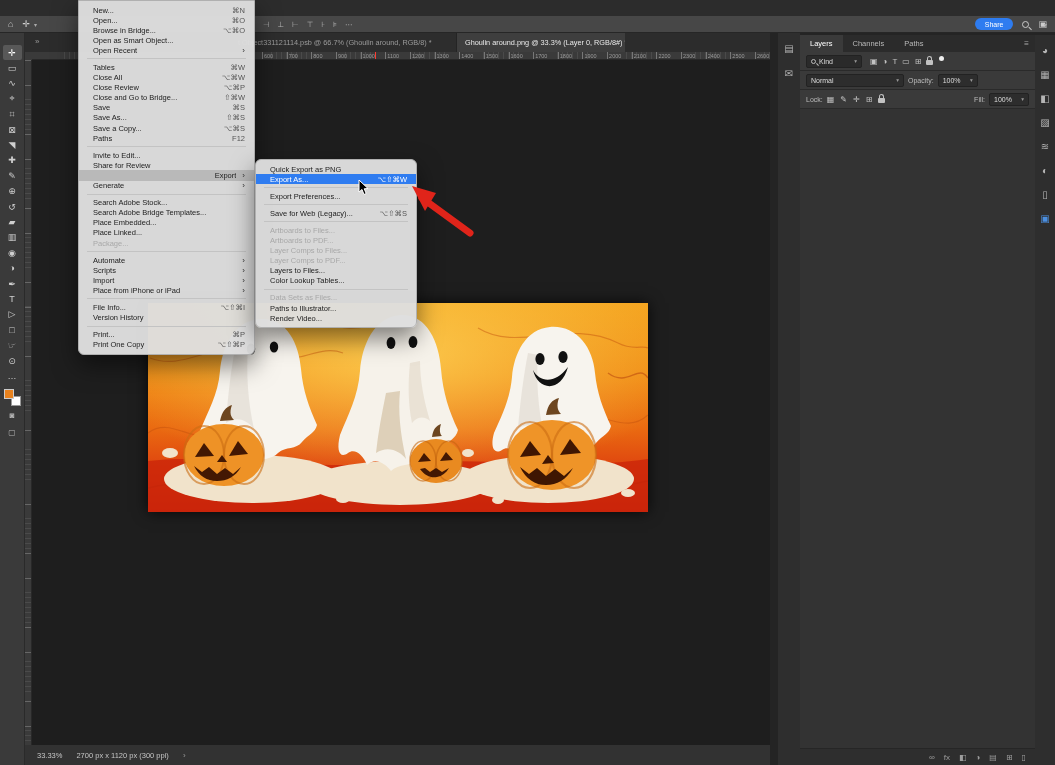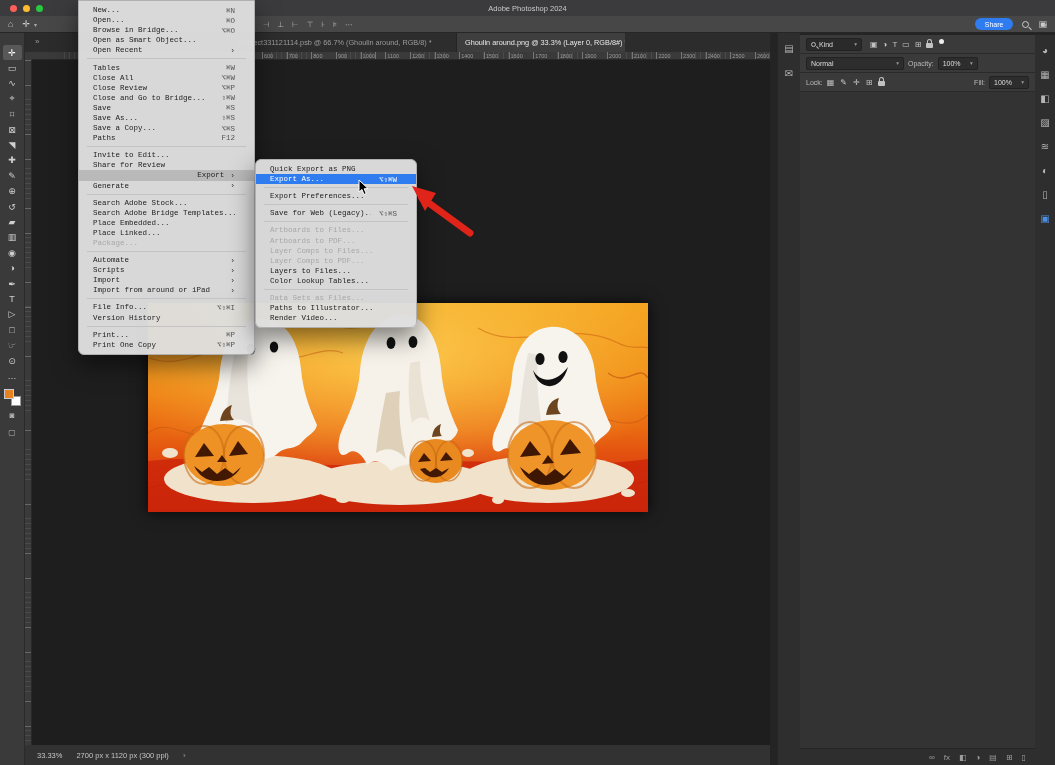--- a/index.html
+++ b/index.html
@@ -120,47 +120,39 @@
   .panel-bottom{position:absolute;bottom:0;left:0;right:0;height:17px;background:#2e2e2e;
     border-top:1px solid #262626;display:flex;align-items:center;justify-content:flex-end;
     gap:9px;padding:0 9px;color:#9c9c9c;font-size:8px;}
   .panel-bottom .dicon{font-size:8px;font-style:normal;}
 
   
   .menu{position:absolute;background:rgba(222,222,222,0.97);border:1px solid #b0b0b0;
     box-shadow:0 10px 24px rgba(0,0,0,.5);padding:4px 0;font-size:7.5px;color:#1c1c1c;z-index:40;}
   .file-menu{left:78px;top:0;width:177px;border-radius:0 0 6px 6px;}
   .export-menu{left:255px;top:159px;width:162px;border-radius:6px;}
-  .menu-item{display:flex;align-items:center;height:10.1px;padding:0 19px 0 14px;white-space:nowrap;font-family:Liberation Mono, monospace;}
+  .menu-item{display:flex;align-items:center;height:10.1px;padding:0 9px 0 14px;white-space:nowrap;}
   .mi-label{flex:1;overflow:hidden;}
   .mi-short{color:#555;margin-left:8px;}
   .mi-arrow{margin-left:6px;color:#333;font-size:8px;}
   .menu-item.disabled{color:#a8a8a8;}
   .menu-item.highlight{background:#b9b9b9;text-align:right;}
   .menu-item.selected{background:var(--menu-selection,#2f7cf0);color:#fff;}
   .menu-item.selected .mi-short{color:#fff;}
   .menu-divider{height:1px;background:#c3c3c3;margin:3px 8px;}
 
   
   .annotation{position:absolute;left:350px;top:170px;z-index:50;pointer-events:none;}
   .cursor{position:absolute;left:358px;top:180px;z-index:55;pointer-events:none;}
 </style>
 </head>
 <body>
 
 <div id="app">
 
-  <div class="titlebar">
-    <div class="traffic">
-      <span class="tl red"></span>
-      <span class="tl yellow"></span>
-      <span class="tl green"></span>
-    </div>
-    <span>Adobe Photoshop 2024</span>
-  </div>
 
   <div class="optionsbar">
     <span class="ob-icon">⌂</span>
     <span class="ob-icon">✛</span>
     <span class="ob-caret">▾</span>
     <div class="align-group">
         <span class="dicon">⊣</span>
         <span class="dicon">⊥</span>
         <span class="dicon">⊢</span>
         <span class="dicon">⊤</span>
@@ -324,20 +316,26 @@
     <span>2700 px x 1120 px (300 ppi)</span>
     <span class="sb-chev">›</span>
   </div>
 
   <div class="dock">
     <div class="dock-strip">
         <span class="dicon">▤</span>
         <span class="dicon">✉</span>
       </div>
     <div class="panel">
+      <div class="ptabs">
+        <span class="ptab active">Layers</span>
+        <span class="ptab">Channels</span>
+        <span class="ptab">Paths</span>
+        <span class="pmenu">≡</span>
+      </div>
       <div class="filter-row">
         <span class="kind-box">
           <span class="mag"></span>
           <span>Kind</span>
           <span class="caret">▾</span>
         </span>
         <span class="ficons">
             <span class="dicon">▣</span>
             <span class="dicon">◑</span>
             <span class="dicon">T</span>
@@ -488,21 +486,21 @@
       </div>
       <div class="menu-item">
         <span class="mi-label">Scripts</span>
         <span class="mi-arrow">›</span>
       </div>
       <div class="menu-item">
         <span class="mi-label">Import</span>
         <span class="mi-arrow">›</span>
       </div>
       <div class="menu-item">
-        <span class="mi-label">Import from around or iPad</span>
+        <span class="mi-label">Place from iPhone or iPad</span>
         <span class="mi-arrow">›</span>
       </div>
       <div class="menu-divider"></div>
       <div class="menu-item">
         <span class="mi-label">File Info...</span>
         <span class="mi-short">⌥⇧⌘I</span>
       </div>
       <div class="menu-item">
         <span class="mi-label">Version History</span>
       </div>

